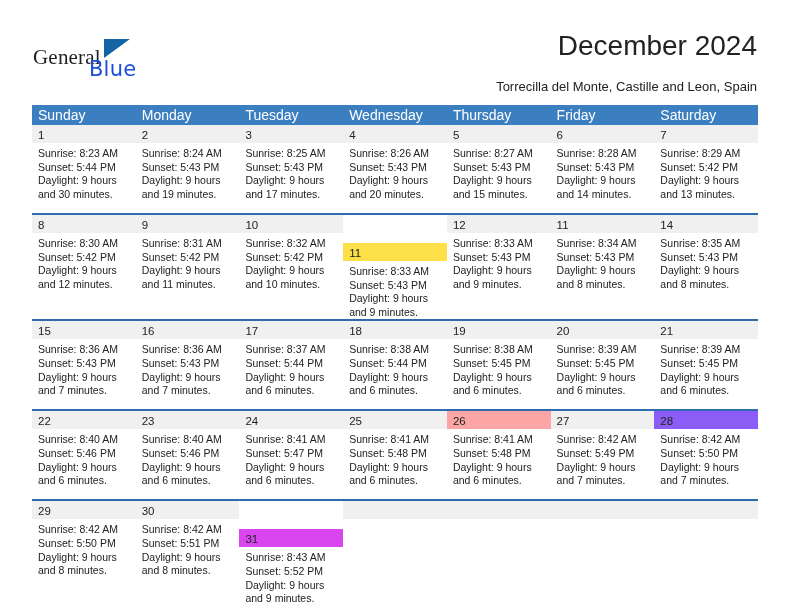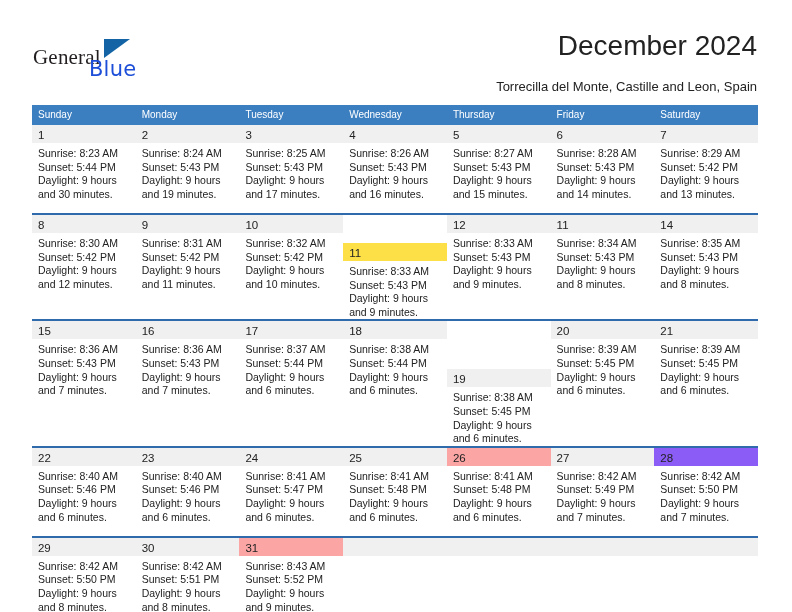--- a/index.html
+++ b/index.html
@@ -94,21 +94,21 @@
   }
 
   .weekdays {
     display: flex;
     background: #3c7fc1;
     height: 20px;
   }
   .weekday {
     flex: 1 1 0;
     color: #ffffff;
-    font-size: 10px;
+    font-size: 14px;
     line-height: 20px;
     padding-left: 6px;
     box-sizing: border-box;
     white-space: nowrap;
     overflow: hidden;
   }
 
   .week {
     display: flex;
     border-top: 2px solid #2f6aad;
@@ -205,21 +205,21 @@
               <div class="dline">Daylight: 9 hours</div>
               <div class="dline">and 17 minutes.</div>
             </div>
           </div>
           <div class="day">
             <div class="daynum-band" style="background: rgb(240, 240, 240);"><span class="daynum">4</span></div>
             <div class="daybody">
               <div class="dline">Sunrise: 8:26 AM</div>
               <div class="dline">Sunset: 5:43 PM</div>
               <div class="dline">Daylight: 9 hours</div>
-              <div class="dline">and 16 minutes.</div>
+              <div class="dline">and 20 minutes.</div>
             </div>
           </div>
           <div class="day">
             <div class="daynum-band" style="background: rgb(240, 240, 240);"><span class="daynum">5</span></div>
             <div class="daybody">
               <div class="dline">Sunrise: 8:27 AM</div>
               <div class="dline">Sunset: 5:43 PM</div>
               <div class="dline">Daylight: 9 hours</div>
               <div class="dline">and 15 minutes.</div>
             </div>
@@ -339,21 +339,21 @@
           <div class="day">
             <div class="daynum-band" style="background: rgb(240, 240, 240);"><span class="daynum">18</span></div>
             <div class="daybody">
               <div class="dline">Sunrise: 8:38 AM</div>
               <div class="dline">Sunset: 5:44 PM</div>
               <div class="dline">Daylight: 9 hours</div>
               <div class="dline">and 6 minutes.</div>
             </div>
           </div>
           <div class="day">
-            <div class="daynum-band" style="background: rgb(240, 240, 240); margin-top: 48px;"><span class="daynum">19</span></div>
+            <div class="daynum-band" style="background: rgb(240, 240, 240);"><span class="daynum">19</span></div>
             <div class="daybody">
               <div class="dline">Sunrise: 8:38 AM</div>
               <div class="dline">Sunset: 5:45 PM</div>
               <div class="dline">Daylight: 9 hours</div>
               <div class="dline">and 6 minutes.</div>
             </div>
           </div>
           <div class="day">
             <div class="daynum-band" style="background: rgb(240, 240, 240);"><span class="daynum">20</span></div>
             <div class="daybody">
@@ -431,41 +431,41 @@
           <div class="day">
             <div class="daynum-band" style="background: #8b5cf6;"><span class="daynum">28</span></div>
             <div class="daybody">
               <div class="dline">Sunrise: 8:42 AM</div>
               <div class="dline">Sunset: 5:50 PM</div>
               <div class="dline">Daylight: 9 hours</div>
               <div class="dline">and 7 minutes.</div>
             </div>
           </div>
         </div>
-        <div class="week" style="border-top-color: rgb(47, 106, 173); justify-content: flex-end;">
+        <div class="week" style="border-top-color: rgb(47, 106, 173);">
           <div class="day">
             <div class="daynum-band" style="background: rgb(240, 240, 240);"><span class="daynum">29</span></div>
             <div class="daybody">
               <div class="dline">Sunrise: 8:42 AM</div>
               <div class="dline">Sunset: 5:50 PM</div>
               <div class="dline">Daylight: 9 hours</div>
               <div class="dline">and 8 minutes.</div>
             </div>
           </div>
           <div class="day">
             <div class="daynum-band" style="background: rgb(240, 240, 240);"><span class="daynum">30</span></div>
             <div class="daybody">
               <div class="dline">Sunrise: 8:42 AM</div>
               <div class="dline">Sunset: 5:51 PM</div>
               <div class="dline">Daylight: 9 hours</div>
               <div class="dline">and 8 minutes.</div>
             </div>
           </div>
           <div class="day">
-            <div class="daynum-band" style="background: #fca5a5;"><span class="daynum">31</span></div>
+            <div class="daynum-band" style="background: #d946ef; margin-top: 28px;"><span class="daynum">31</span></div>
             <div class="daybody">
               <div class="dline">Sunrise: 8:43 AM</div>
               <div class="dline">Sunset: 5:52 PM</div>
               <div class="dline">Daylight: 9 hours</div>
               <div class="dline">and 9 minutes.</div>
             </div>
           </div>
           <div class="day empty">
             <div class="daynum-band" style="background: rgb(240, 240, 240);"><span class="daynum"></span></div>
             <div class="daybody">

